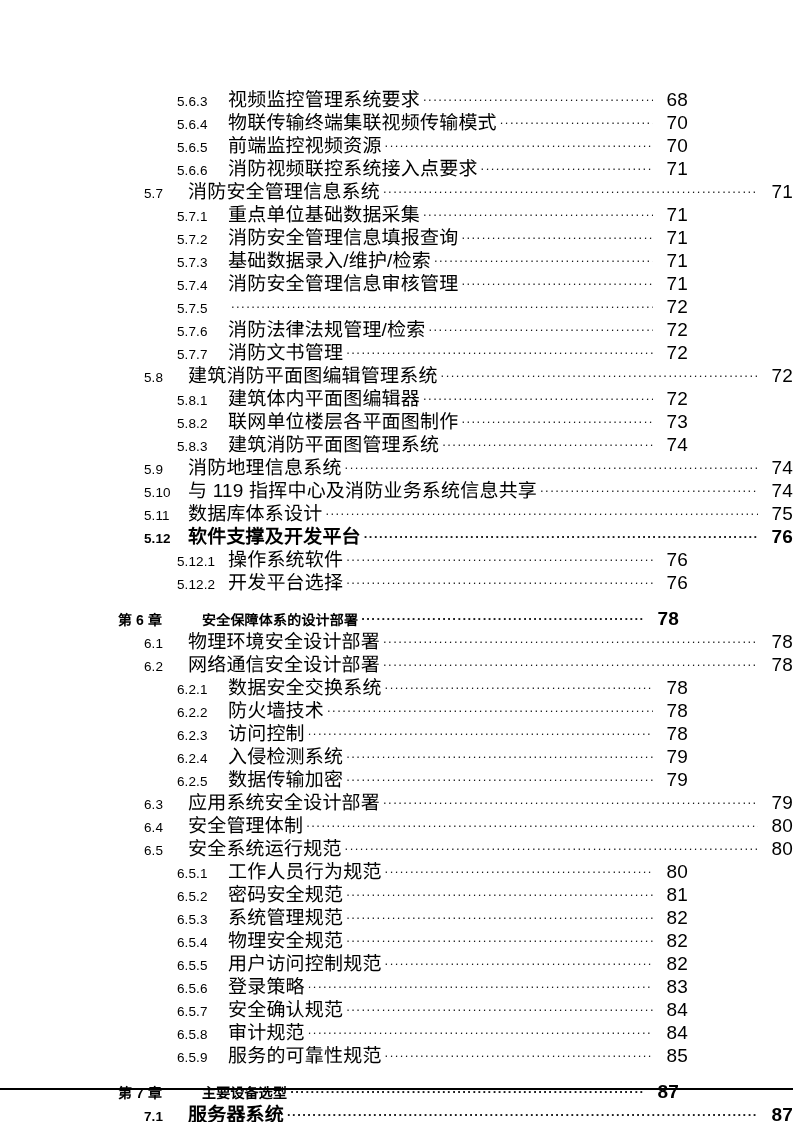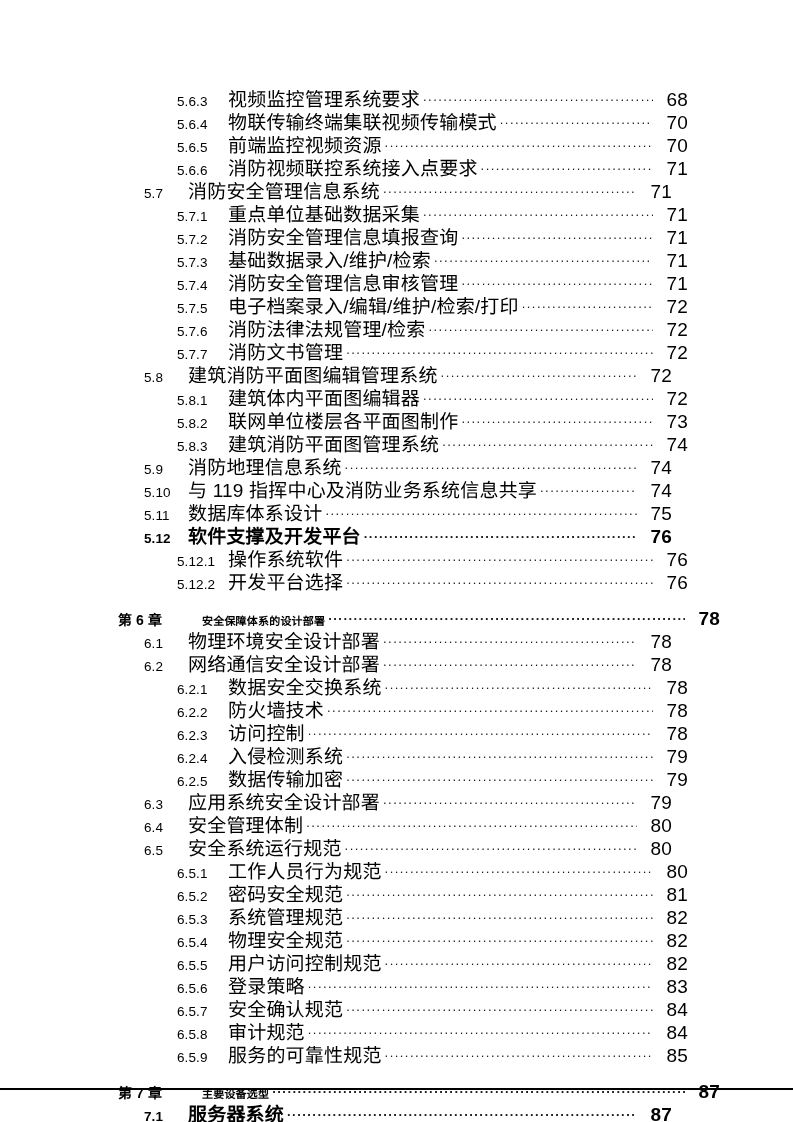--- a/index.html
+++ b/index.html
@@ -74,31 +74,30 @@
     flex: 0 0 auto;
     width: 34px;
     text-align: right;
     font-size: 19px;
     letter-spacing: 0.2px;
   }
 
   
   .lvl1 {
     padding-left: 118px;
-    padding-right: 73px;
+    padding-right: 114px;
     font-weight: bold;
     margin-top: 13px;
   }
   .lvl1 .num { width: 84px; font-size: 14px; }
-  .lvl1 .title { font-size: 11px; }
+  .lvl1 .title { font-size: 14px; }
 
   
   .lvl2 {
     padding-left: 144px;
-    padding-right: 121px;
   }
   .lvl2 .num { width: 44px; }
   .lvl2 .title { }
   .lvl2.bold { font-weight: bold; }
 
   
   .lvl3 {
     padding-left: 177px;
     padding-right: 105px;
   }
@@ -167,21 +166,20 @@
         <span class="page-num">71</span>
       </div>
       <div class="toc-entry lvl3">
         <span class="num">5.7.4</span>
         <span class="title">消防安全管理信息审核管理</span>
         <span class="leader"></span>
         <span class="page-num">71</span>
       </div>
       <div class="toc-entry lvl3">
         <span class="num">5.7.5</span>
-        <span class="title">电子档案录入/编辑/维护/检索/打印</span>
         <span class="leader"></span>
         <span class="page-num">72</span>
       </div>
       <div class="toc-entry lvl3">
         <span class="num">5.7.6</span>
         <span class="title">消防法律法规管理/检索</span>
         <span class="leader"></span>
         <span class="page-num">72</span>
       </div>
       <div class="toc-entry lvl3">

